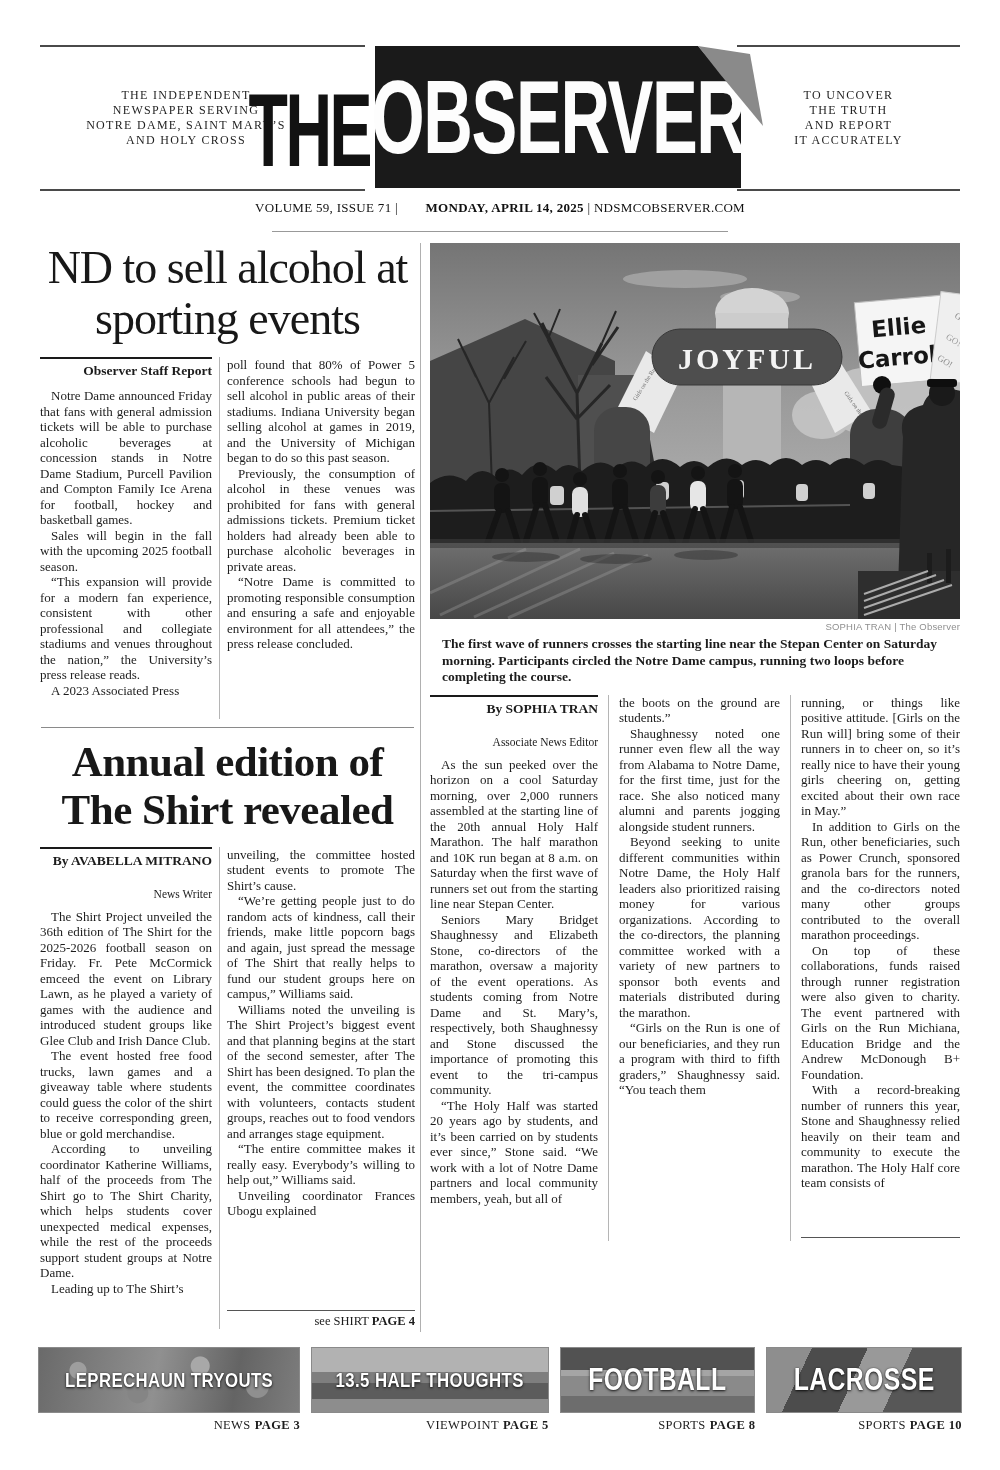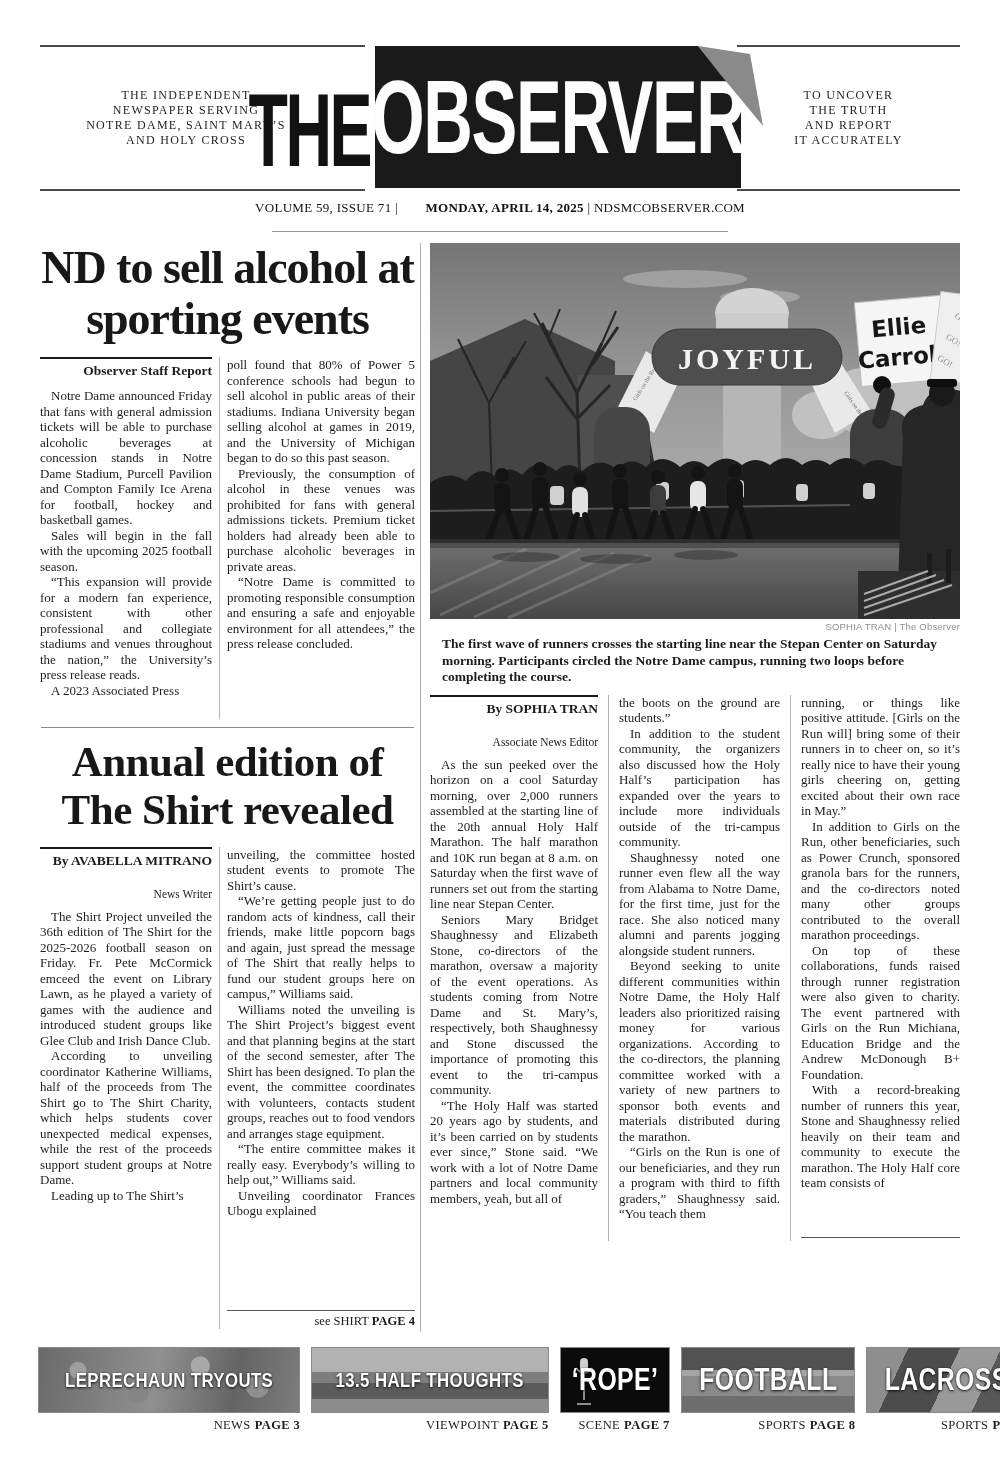--- a/index.html
+++ b/index.html
@@ -30,21 +30,21 @@
   .volume-line b { letter-spacing:.3px;margin-left:24px; }
   .volume-rule { position:absolute; top:231px; left:272px; width:456px; border-top:1px solid #999; }
 
   
   .content { position:absolute; top:243px; left:40px; width:920px; }
   .section-left  { position:absolute; left:0; top:0; width:375px; }
   .section-right { position:absolute; left:380px; top:0; width:540px; height:1089px;
                    box-sizing:border-box; border-left:1px solid #b0b0b0; padding-left:9px; overflow:hidden; }
 
   h1,h2 { margin:0; color:#181818; }
-  .headline-light { font-weight:700; font-size:46px; line-height:1.10; text-align:center; letter-spacing:-1px; margin:0 0 13px; }
+  .headline-light { font-weight:400; font-size:46px; line-height:1.10; text-align:center; letter-spacing:-1px; margin:0 0 13px; }
   .headline-bold  { font-weight:700; font-size:43px; line-height:1.12; text-align:center; letter-spacing:-.5px; }
   .headline-holy  { font-weight:700; font-size:44px; line-height:1.14; text-align:center; letter-spacing:-.5px; margin:0 0 10px; }
 
   .byline-block { border-top:2px solid #1a1a1a; padding-top:4px; margin-bottom:9px;text-align:right; }
   .byline-name { font-weight:700; font-size:13.5px; }
   .byline-role { font-size:11.5px; margin-top:19px; }
 
   .cols { display:flex; overflow:hidden; }
   .cols .col { box-sizing:border-box; }
   .cols2 .col:first-child { width:172px; flex:none; }
@@ -162,20 +162,21 @@
 
       <h2 class="headline-bold">Annual edition of The Shirt revealed</h2>
 
       <div class="cols cols2 cols-shirt" style="margin-top:12px;">
         <div class="col">
           <div class="byline-block">
             <div class="byline-name">By AVABELLA MITRANO</div>
             <div class="byline-role">News Writer</div>
           </div>
           <p class="body-p">The Shirt Project unveiled the 36th edition of The Shirt for the 2025-2026 football season on Friday. Fr. Pete McCormick emceed the event on Library Lawn, as he played a variety of games with the audience and introduced student groups like Glee Club and Irish Dance Club.</p>
+          <p class="body-p">The event hosted free food trucks, lawn games and a giveaway table where students could guess the color of the shirt to receive corresponding green, blue or gold merchandise.</p>
           <p class="body-p">According to unveiling coordinator Katherine Williams, half of the proceeds from The Shirt go to The Shirt Charity, which helps students cover unexpected medical expenses, while the rest of the proceeds support student groups at Notre Dame.</p>
           <p class="body-p">Leading up to The Shirt’s</p>
         </div>
         <div class="col flexcol">
           <div class="col-fill">
             <p class="body-p cont">unveiling, the committee hosted student events to promote The Shirt’s cause.</p>
             <p class="body-p">“We’re getting people just to do random acts of kindness, call their friends, make little popcorn bags and again, just spread the message of The Shirt that really helps to fund our student groups here on campus,” Williams said.</p>
             <p class="body-p">Williams noted the unveiling is The Shirt Project’s biggest event and that planning begins at the start of the second semester, after The Shirt has been designed. To plan the event, the committee coordinates with volunteers, contacts student groups, reaches out to food vendors and arranges stage equipment.</p>
             <p class="body-p">“The entire committee makes it really easy. Everybody’s willing to help out,” Williams said.</p>
             <p class="body-p">Unveiling coordinator Frances Ubogu explained</p>
@@ -329,21 +330,20 @@
           <div class="byline-block">
             <div class="byline-name">By SOPHIA TRAN</div>
             <div class="byline-role">Associate News Editor</div>
           </div>
           <p class="body-p">As the sun peeked over the horizon on a cool Saturday morning, over 2,000 runners assembled at the starting line of the 20th annual Holy Half Marathon. The half marathon and 10K run began at 8 a.m. on Saturday when the first wave of runners set out from the starting line near Stepan Center.</p>
           <p class="body-p">Seniors Mary Bridget Shaughnessy and Elizabeth Stone, co-directors of the marathon, oversaw a majority of the event operations. As students coming from Notre Dame and St. Mary’s, respectively, both Shaughnessy and Stone discussed the importance of promoting this event to the tri-campus community.</p>
           <p class="body-p">“The Holy Half was started 20 years ago by students, and it’s been carried on by students ever since,” Stone said. “We work with a lot of Notre Dame partners and local community members, yeah, but all of</p>
         </div>
         <div class="col">
           <p class="body-p cont">the boots on the ground are students.”</p>
-          <p class="body-p">In addition to the student community, the organizers also discussed how the Holy Half’s participation has expanded over the years to include more individuals outside of the tri-campus community.</p>
           <p class="body-p">Shaughnessy noted one runner even flew all the way from Alabama to Notre Dame, for the first time, just for the race. She also noticed many alumni and parents jogging alongside student runners.</p>
           <p class="body-p">Beyond seeking to unite different communities within Notre Dame, the Holy Half leaders also prioritized raising money for various organizations. According to the co-directors, the planning committee worked with a variety of new partners to sponsor both events and materials distributed during the marathon.</p>
           <p class="body-p">“Girls on the Run is one of our beneficiaries, and they run a program with third to fifth graders,” Shaughnessy said. “You teach them</p>
         </div>
         <div class="col flexcol">
           <div class="col-fill">
             <p class="body-p cont">running, or things like positive attitude. [Girls on the Run will] bring some of their runners in to cheer on, so it’s really nice to have their young girls cheering on, getting excited about their own race in May.”</p>
             <p class="body-p">In addition to Girls on the Run, other beneficiaries, such as Power Crunch, sponsored granola bars for the runners, and the co-directors noted many other groups contributed to the overall marathon proceedings.</p>
             <p class="body-p">On top of these collaborations, funds raised through runner registration were also given to charity. The event partnered with Girls on the Run Michiana, Education Bridge and the Andrew McDonough B+ Foundation.</p>
             <p class="body-p">With a record-breaking number of runners this year, Stone and Shaughnessy relied heavily on their team and community to execute the marathon. The Holy Half core team consists of</p>
@@ -369,34 +369,20 @@
 
     <div class="promo">
       <div class="promo-box bg2">
         <span class="promo-title t-sm">13.5 HALF THOUGHTS</span>
       </div>
       <div class="promo-label">
         <span class="sec">VIEWPOINT</span><b>PAGE 5</b>
       </div>
     </div>
 
-    <div class="promo">
-      <div class="promo-box bg3">
-        <svg class="mic-svg" width="26" height="50" viewBox="0 0 26 50">
-          <rect x="9" y="2" width="8" height="14" rx="4" fill="#cfcfcf"></rect>
-          <path d="M5,12 q8,10 16,0" stroke="#9a9a9a" stroke-width="2" fill="none"></path>
-          <line x1="13" y1="18" x2="13" y2="44" stroke="#8b8b8b" stroke-width="2"></line>
-          <line x1="6" y1="48" x2="20" y2="48" stroke="#8b8b8b" stroke-width="2"></line>
-        </svg>
-        <span class="promo-title t-lg">‘ROPE’</span>
-      </div>
-      <div class="promo-label">
-        <span class="sec">SCENE</span><b>PAGE 7</b>
-      </div>
-    </div>
 
     <div class="promo">
       <div class="promo-box bg4">
         <span class="promo-title t-lg">FOOTBALL</span>
       </div>
       <div class="promo-label">
         <span class="sec">SPORTS</span><b>PAGE 8</b>
       </div>
     </div>
 

